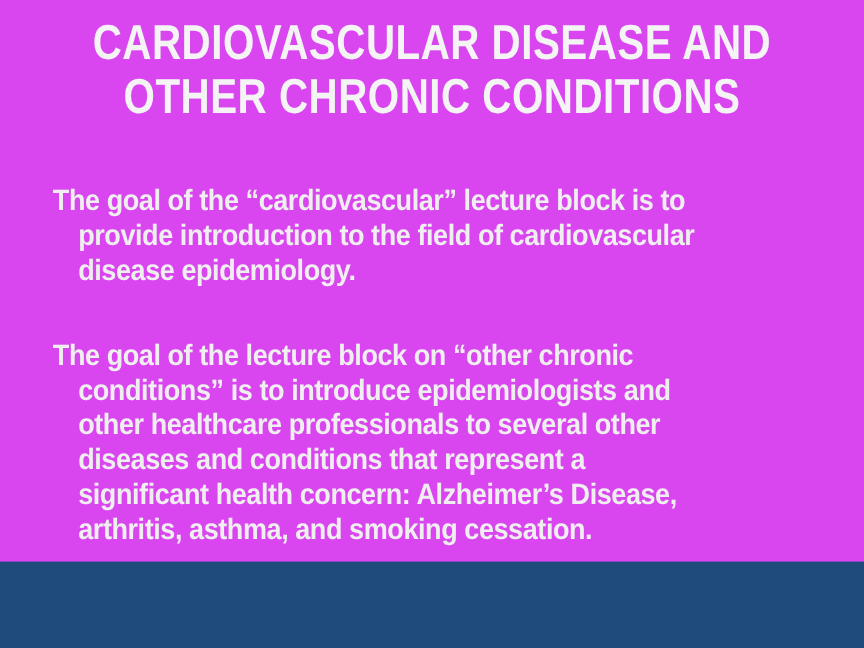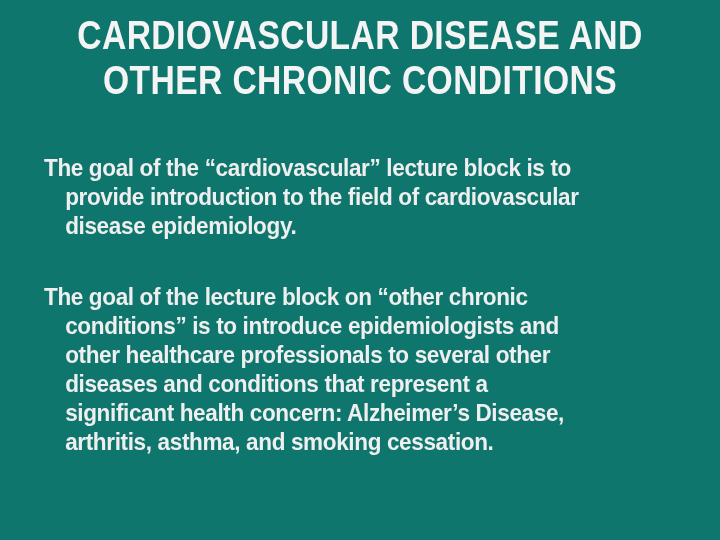--- a/index.html
+++ b/index.html
@@ -8,22 +8,22 @@
   }
   body {
     width: 720px;
     height: 540px;
     overflow: hidden;
     background: #1f4a7c;
   }
   .slide {
     position: relative;
     width: 720px;
-    height: 540px;
-    background: #0f766e;
+    height: 468px;
+    background: #d946ef;
     color: #efefef;
     font-family: "Liberation Sans", sans-serif;
     box-sizing: border-box;
   }
   .slide-title {
     margin: 0;
     padding-top: 13px;
     text-align: center;
     font-size: 41px;
     line-height: 45px;

